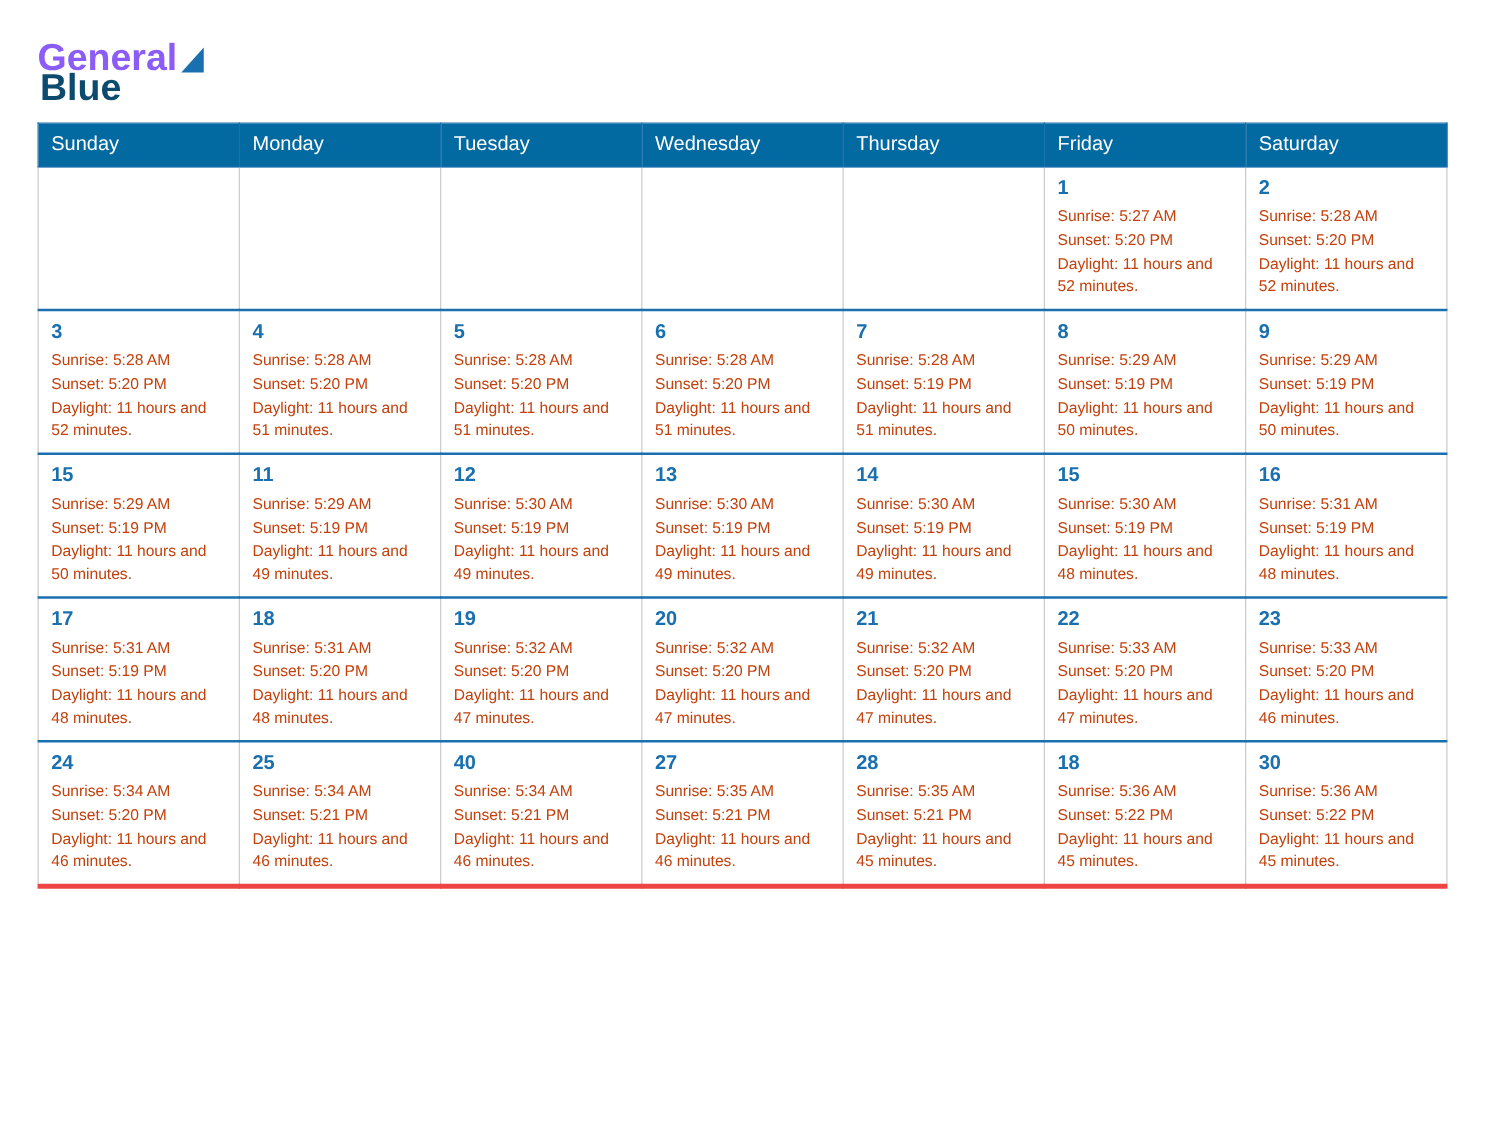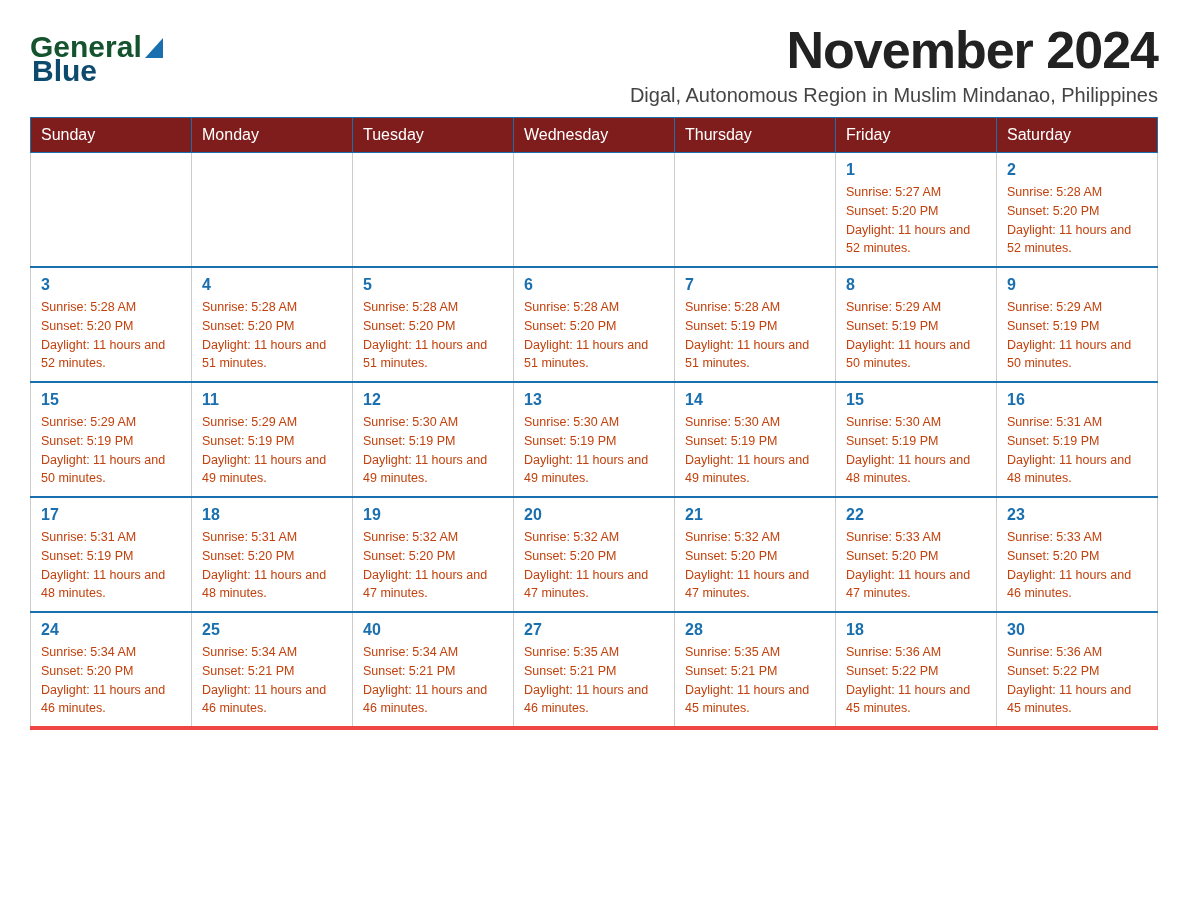--- a/index.html
+++ b/index.html
@@ -35,21 +35,21 @@
       font-size: 20px;
       color: #444;
       margin-top: 4px;
     }
     .calendar {
       width: 100%;
       border-collapse: collapse;
       margin-top: 10px;
     }
     .calendar thead tr {
-      background-color: #7f1d1d;
+      background-color: #0369a1;
     }
     .calendar thead th {
       color: #fff;
       font-size: 16px;
       font-weight: normal;
       padding: 8px 10px;
       text-align: left;
       border: 1px solid #1a6faf;
     }
     .calendar tbody tr {
@@ -88,21 +88,21 @@
       border-bottom: 4px solid #ef4444;
     }
     
     .logo-icon-row {
       display: flex;
       align-items: center;
     }
     .logo-text-general {
       font-size: 30px;
       font-weight: bold;
-      color: #14532d;
+      color: #8b5cf6;
     }
     .logo-arrow {
       width: 0;
       height: 0;
       border-style: solid;
       border-width: 0 0 20px 18px;
       border-color: transparent transparent #1a6faf transparent;
       margin-left: 3px;
       margin-bottom: -2px;
     }
@@ -110,24 +110,20 @@
 </head>
 <body>
 
 <div class="header-area">
   <div class="logo">
     <div class="logo-icon-row">
       <span class="logo-text-general">General</span>
       <div class="logo-arrow"></div>
     </div>
     <div style="font-size:30px; font-weight:bold; color:#0c4a6e; margin-top:-10px; padding-left:2px;">Blue</div>
-  </div>
-  <div class="title-area">
-    <div class="main-title">November 2024</div>
-    <div class="subtitle">Digal, Autonomous Region in Muslim Mindanao, Philippines</div>
   </div>
 </div>
 
 <table class="calendar">
   <thead>
     <tr>
     <th>Sunday</th>
         <th>Monday</th>
         <th>Tuesday</th>
         <th>Wednesday</th>

